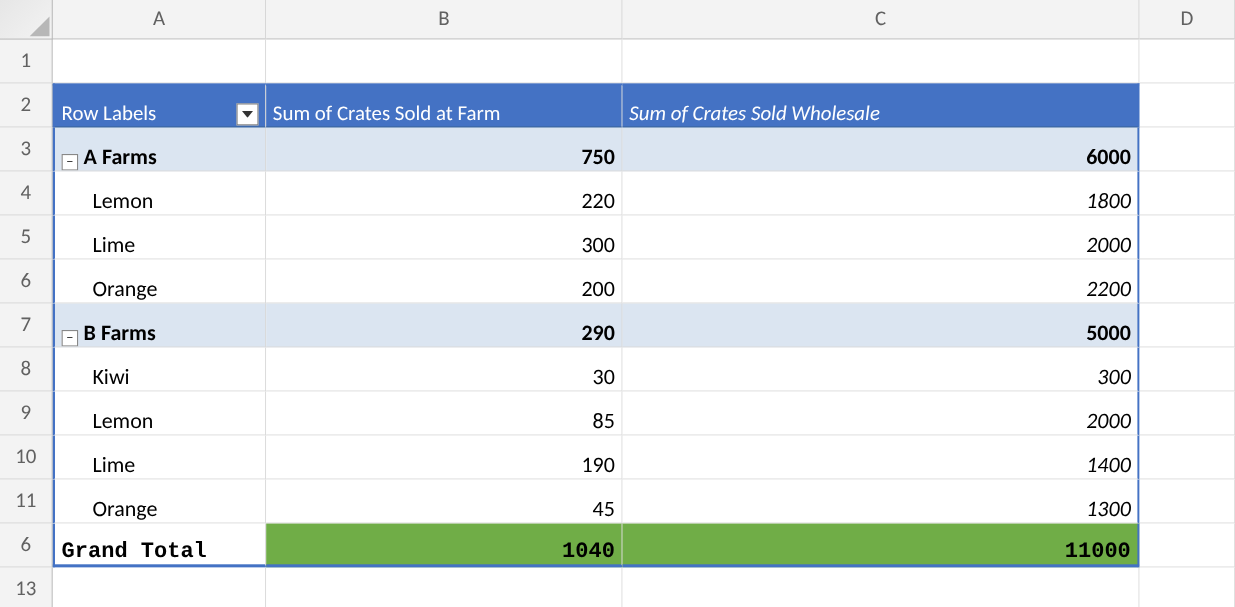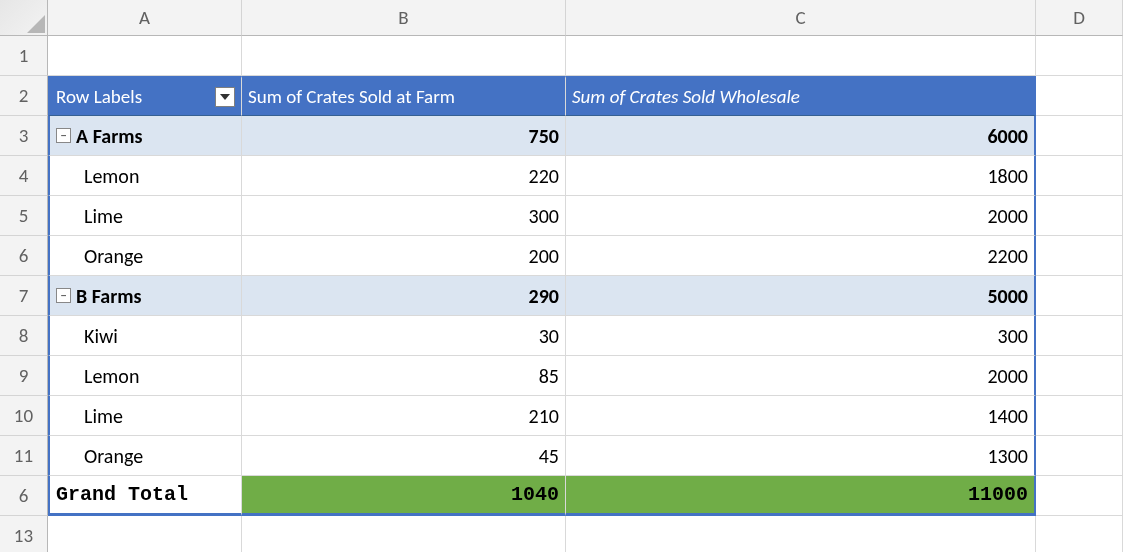--- a/index.html
+++ b/index.html
@@ -54,21 +54,21 @@
       align-items: center;
       justify-content: center;
       color: #616161;
       font-size: 19px;
       user-select: none;
     }
     .cell {
       border-right: 1px solid #d9d9d9;
       border-bottom: 1px solid #d9d9d9;
       display: flex;
-      align-items: center;
+      align-items: flex-end;
       padding: 0 6px;
       font-size: 20px;
       overflow: hidden;
       white-space: nowrap;
       background: #ffffff;
     }
     .cell.right { justify-content: flex-end; }
     .cell.left { justify-content: flex-start; }
     .pivot-header-row {
       background: #4472c4 !important;
@@ -97,21 +97,21 @@
       cursor: pointer;
     }
     .filter-btn svg { width: 10px; height: 6px; }
     .group-row {
       background: #dbe5f1 !important;
       font-weight: bold;
     }
     .group-row.first { border-left: 2px solid #4472c4; }
     .group-row.last { border-right: 2px solid #4472c4; }
     .detail-row.first { border-left: 2px solid #4472c4; }
-    .detail-row.last { border-right: 2px solid #4472c4; }
+    .detail-row.last { border-right: 2px solid #4472c4; font-style: italic; }
     .grand-total-row {
       font-weight: bold;
       border-bottom: 3px solid #4472c4 !important;
       font-family: Liberation Mono, monospace;
     }
     .grand-total-row.first {
       border-left: 2px solid #4472c4;
       background: #ffffff;
     }
     .grand-total-row.green {
@@ -220,21 +220,21 @@
   <div class="cell"></div>
 
   <div class="row-header">9</div>
   <div class="cell detail-row first left indent">Lemon</div>
   <div class="cell detail-row right">85</div>
   <div class="cell detail-row last right">2000</div>
   <div class="cell"></div>
 
   <div class="row-header">10</div>
   <div class="cell detail-row first left indent">Lime</div>
-  <div class="cell detail-row right">210</div>
+  <div class="cell detail-row right">190</div>
   <div class="cell detail-row last right">1400</div>
   <div class="cell"></div>
 
   <div class="row-header">11</div>
   <div class="cell detail-row first left indent">Orange</div>
   <div class="cell detail-row right">45</div>
   <div class="cell detail-row last right">1300</div>
   <div class="cell"></div>
 
   <div class="row-header">6</div>

